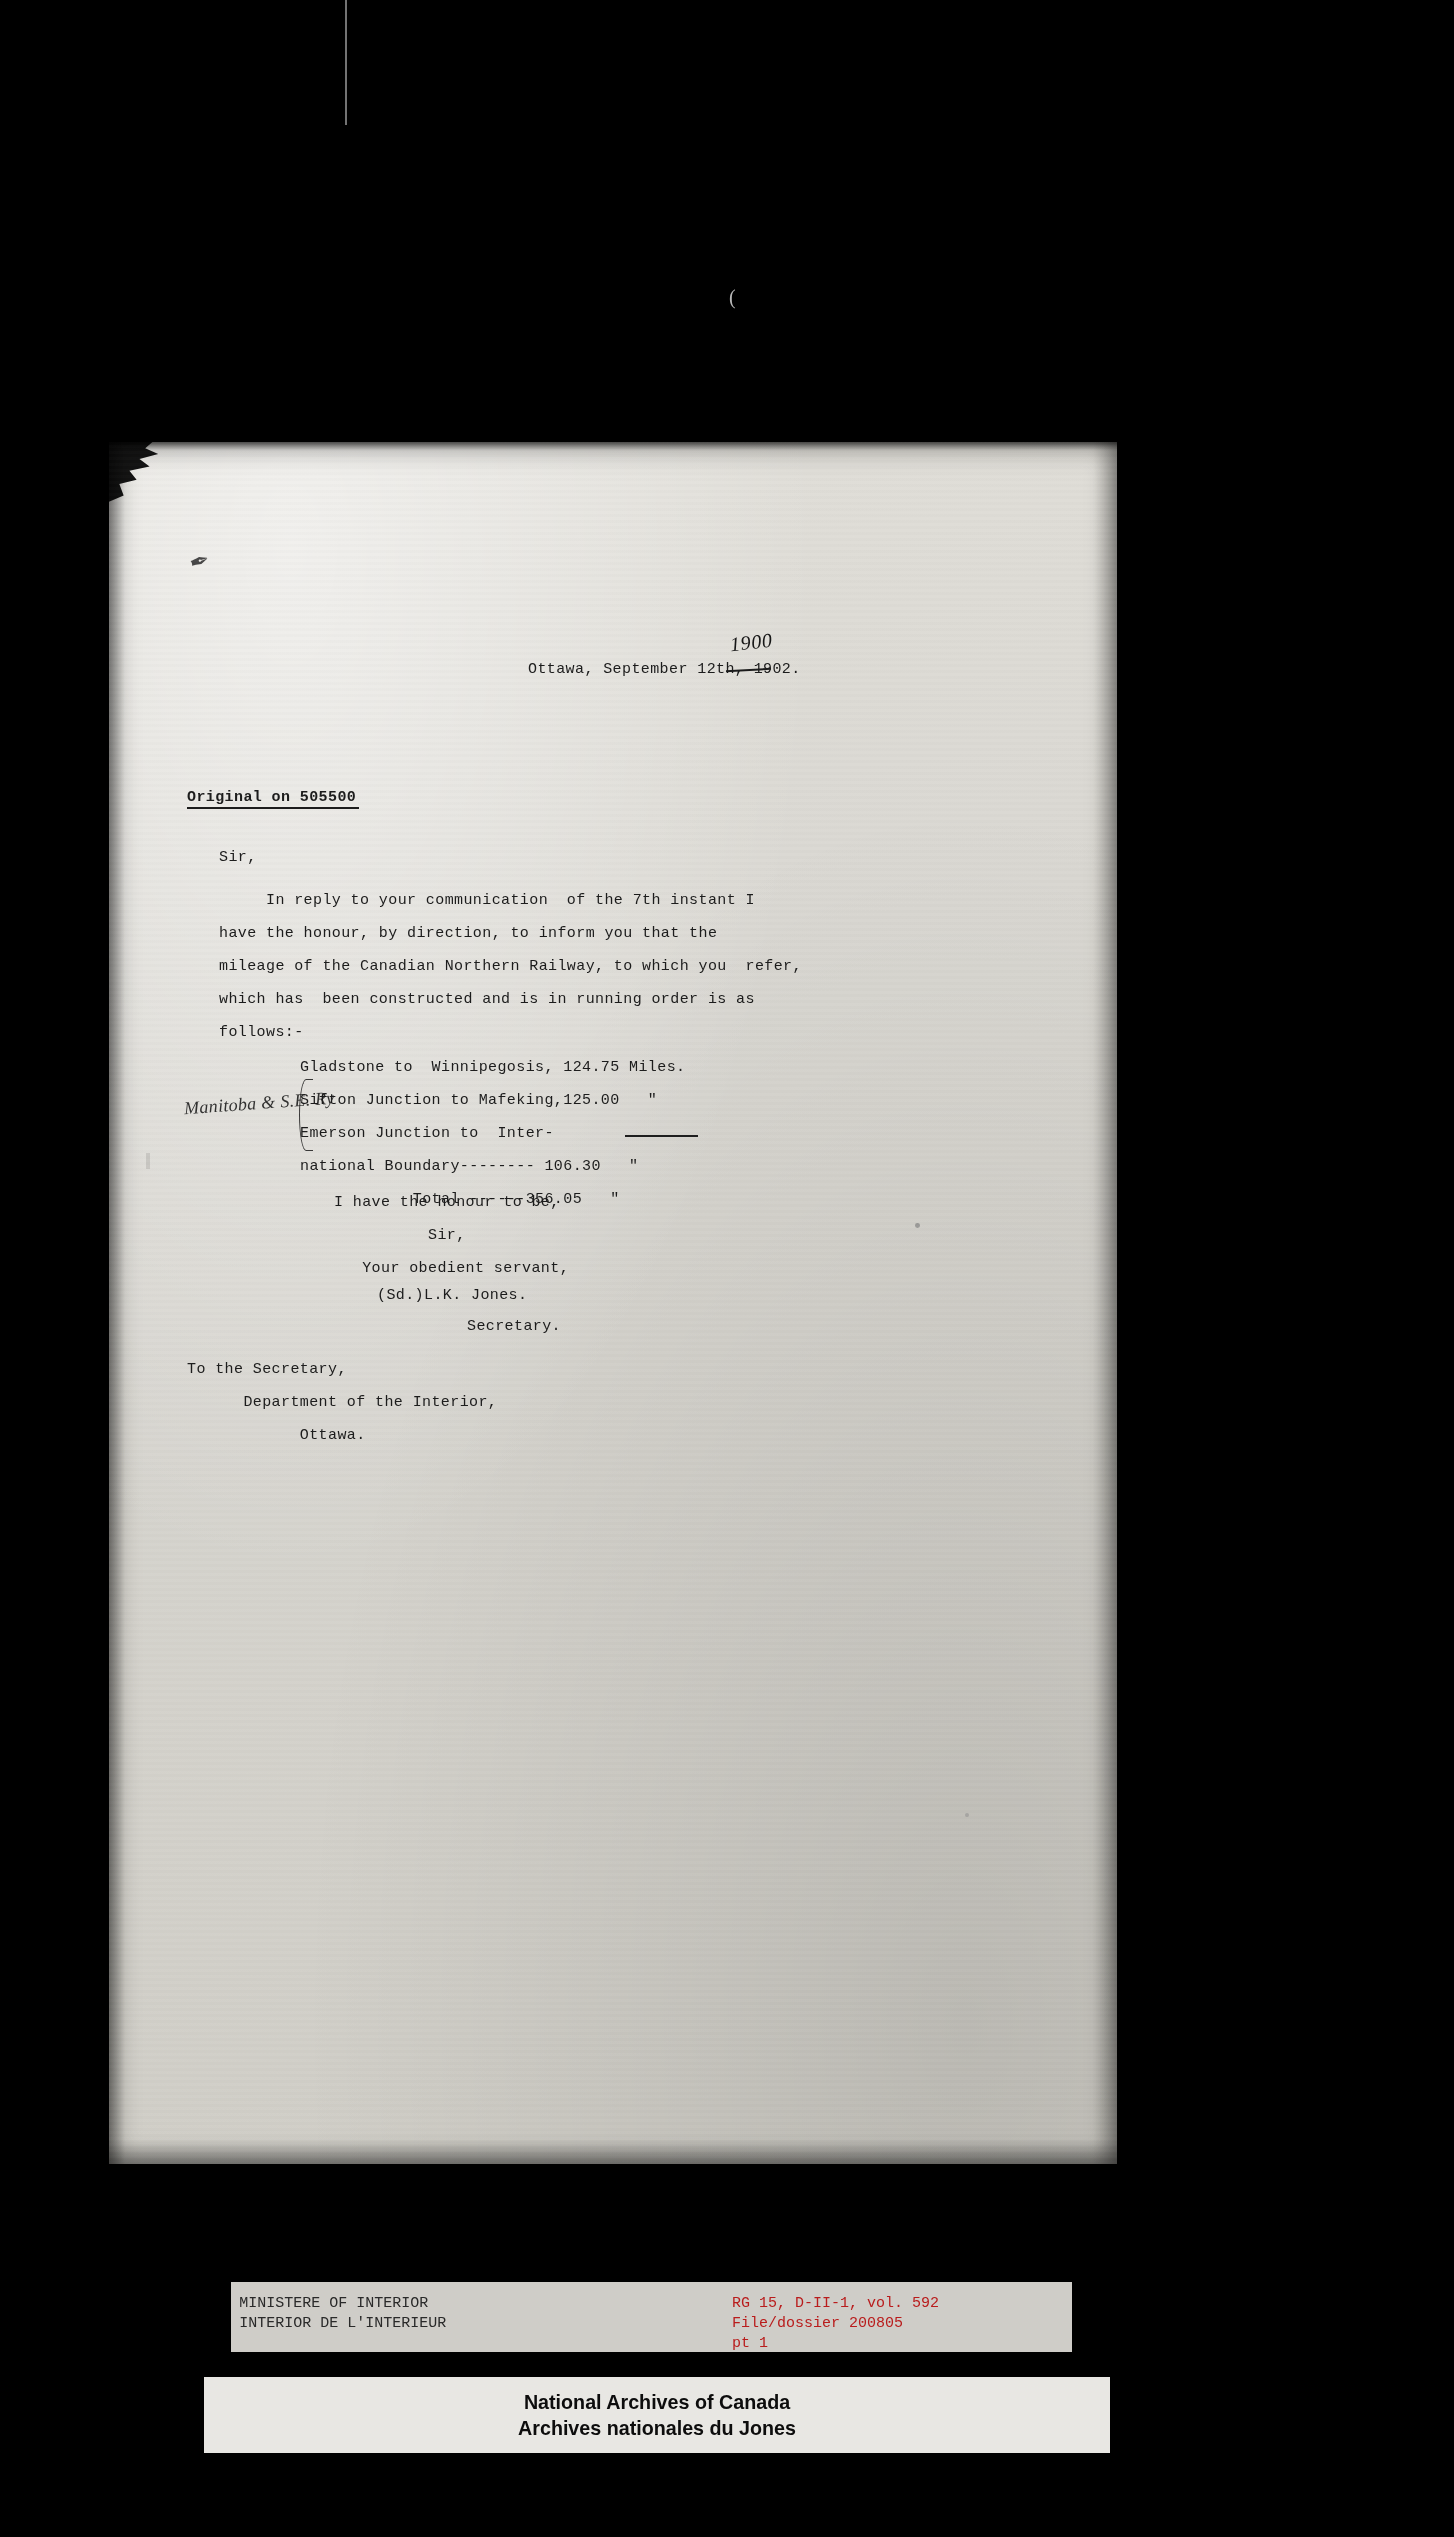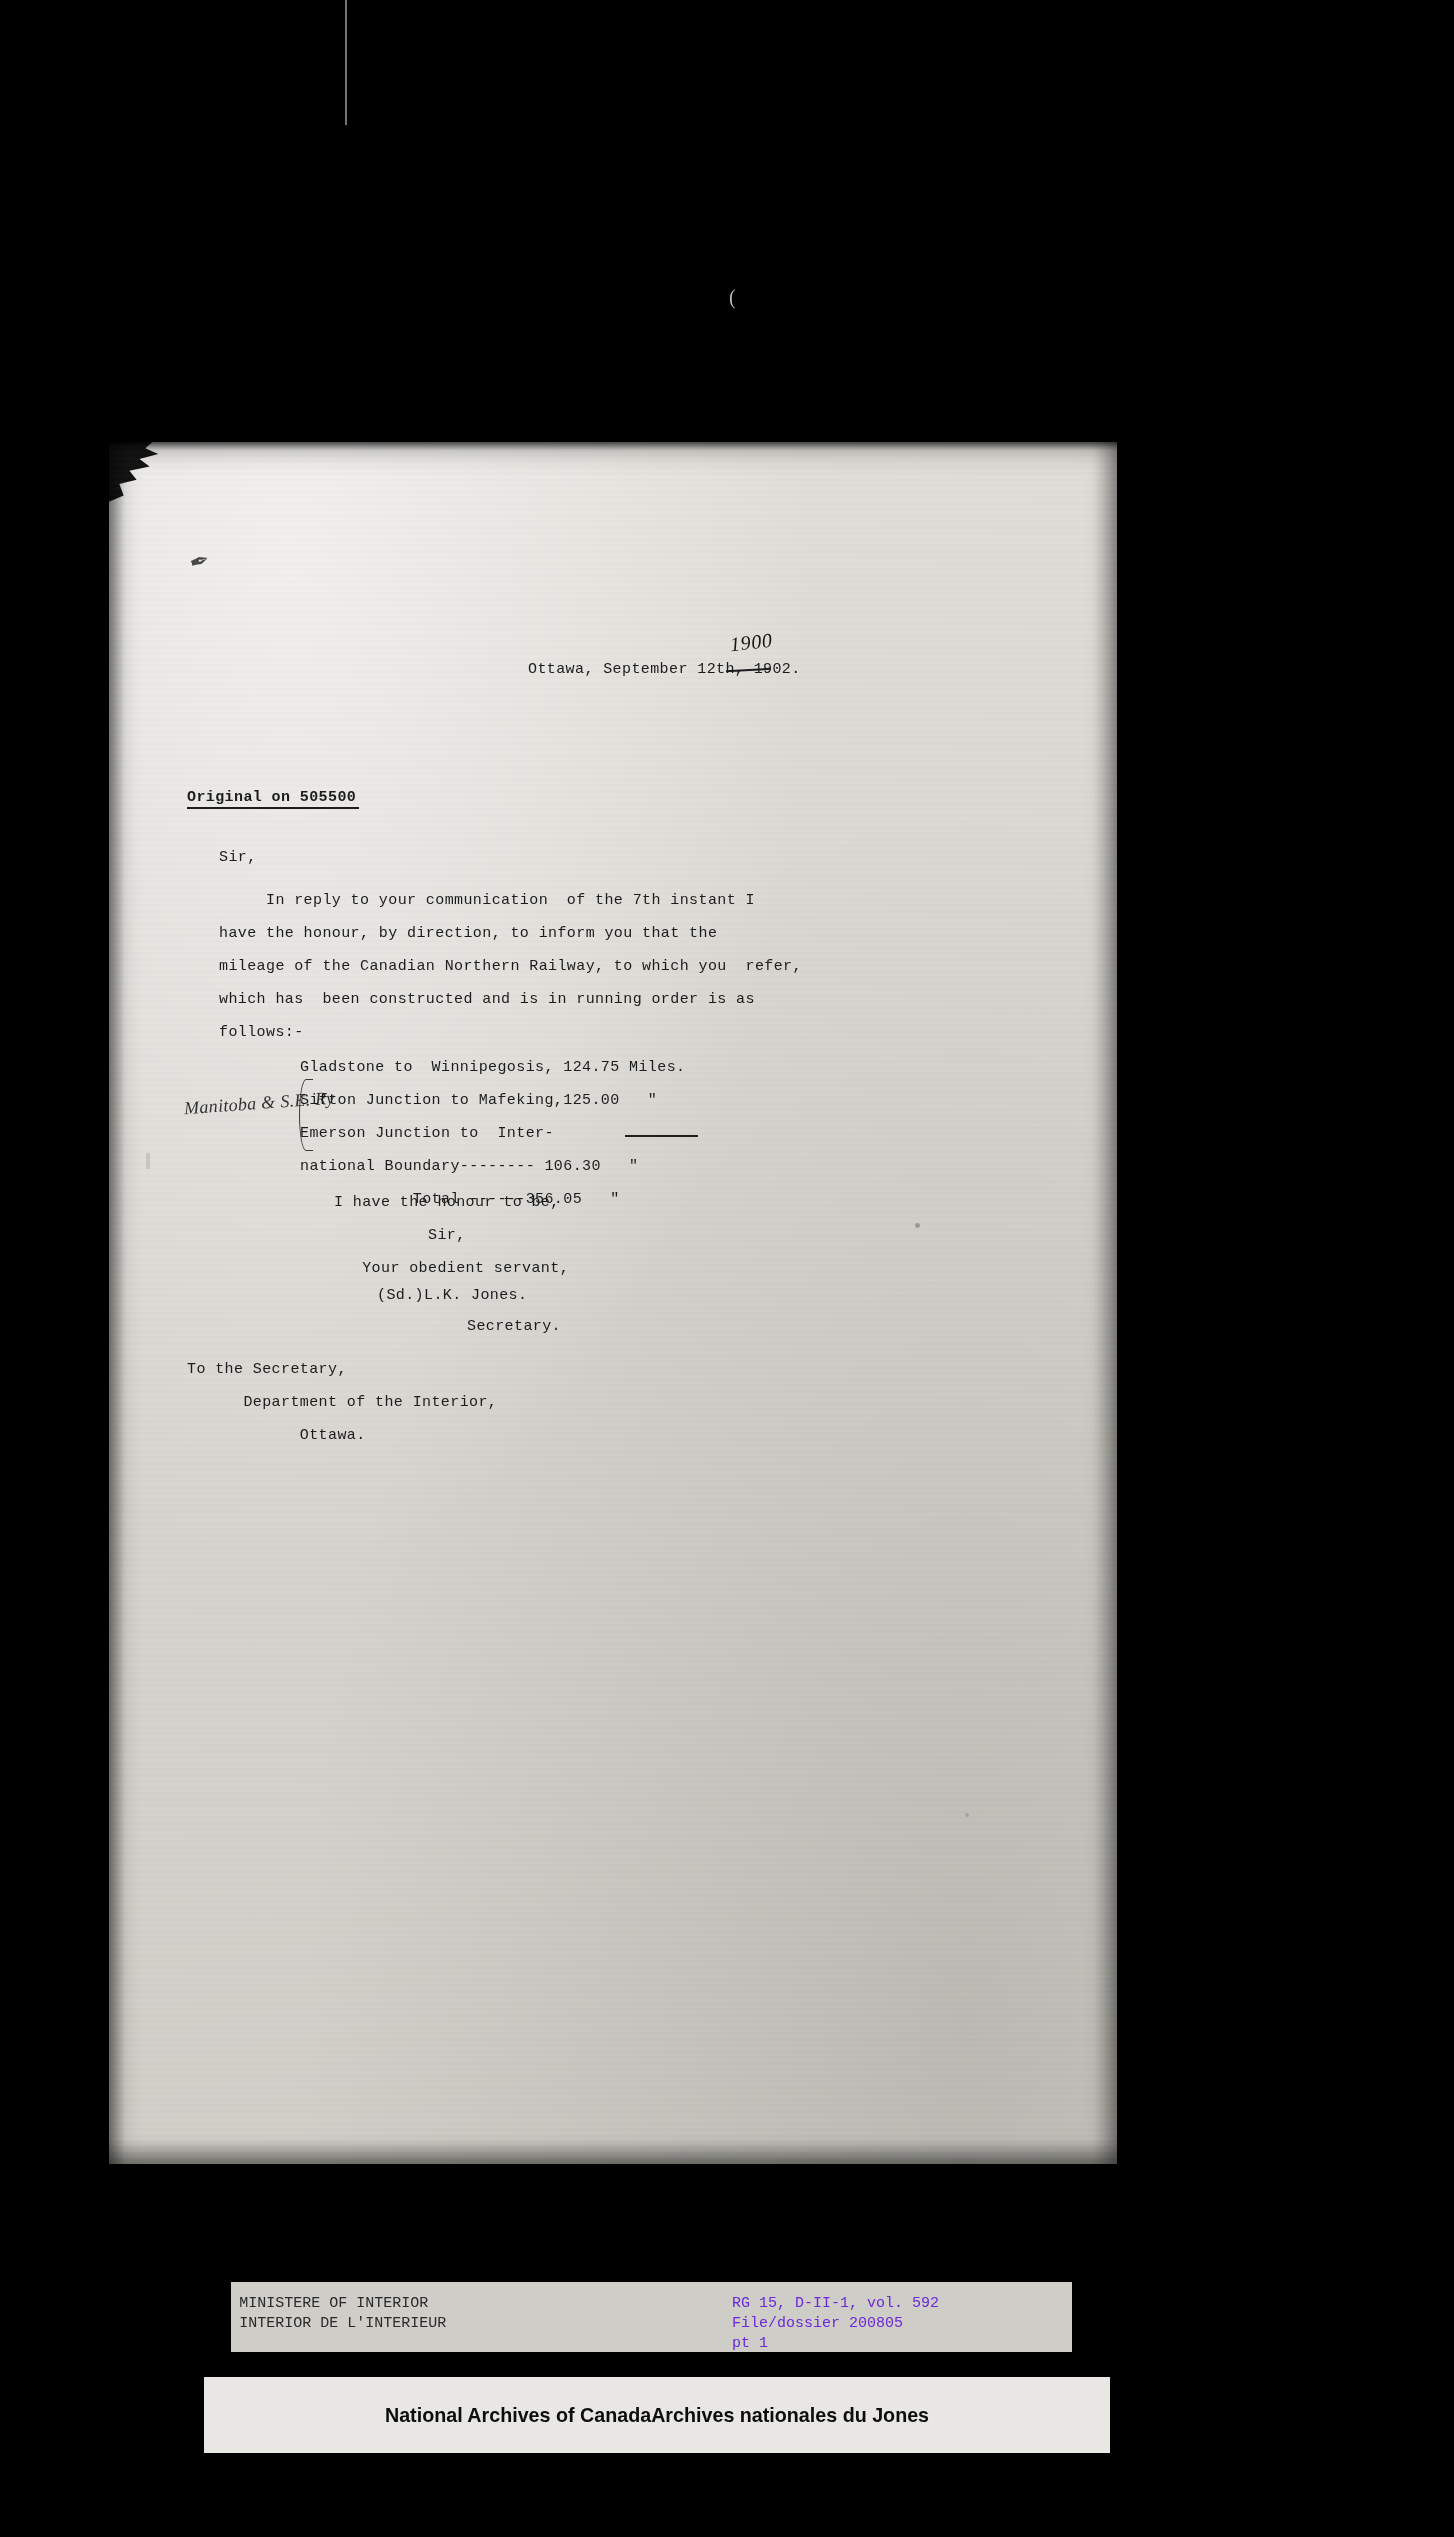--- a/index.html
+++ b/index.html
@@ -188,32 +188,32 @@
   .strip-info .left {
     position: absolute; left: 8.3px; top: 12px;
     font-family: "Liberation Mono", monospace;
     font-size: 15px; line-height: 20px; white-space: pre;
     color: #2a2a2a;
   }
   .strip-info .right {
     position: absolute; left: 501px; top: 12px;
     font-family: "Liberation Mono", monospace;
     font-size: 15px; line-height: 20px; white-space: pre;
-    color: #6d28d9;
+    color: #b91c1c;
   }
   .strip-arch {
     position: absolute;
     left: 204px;
     top: 2377px;
     width: 906px;
     height: 76px;
     background: #e8e7e3;
     color: #0d0d0d;
     display: flex;
-    flex-direction: row;
+    flex-direction: column;
     align-items: center;
     justify-content: center;
   }
   .strip-arch div {
     font-family: "Liberation Sans", sans-serif;
     font-size: 19.7px;
     font-weight: 700;
     line-height: 26px;
   }
   .noise {

